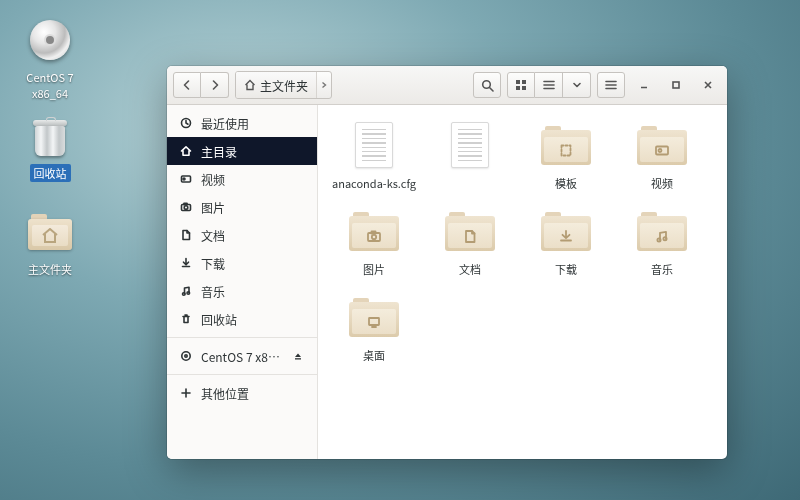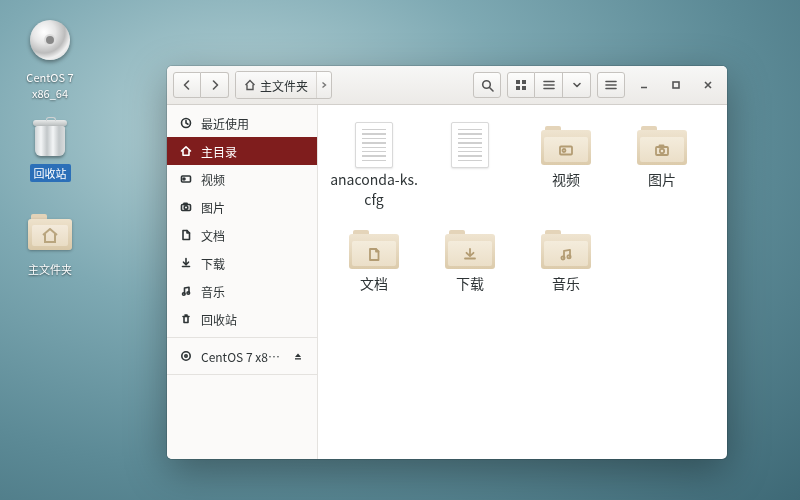--- a/index.html
+++ b/index.html
@@ -40,31 +40,31 @@
   .path-seg{display:flex;align-items:center;gap:4px;padding:0 8px;height:100%;}
   .path-seg.current{background:linear-gradient(#fafafa,#eceae7);}
   .path-arrow{width:14px;display:flex;align-items:center;justify-content:center;border-left:1px solid #d7d4d0;height:100%;}
   .spacer{flex:1;}
   .win-ctrl{width:26px;height:26px;display:flex;align-items:center;justify-content:center;cursor:pointer;border-radius:3px;}
   .win-ctrl svg{stroke:#555;fill:none;stroke-width:1.6;}
   
   .win-body{flex:1;display:flex;min-height:0;}
   .sidebar{width:150px;background:#fbfaf9;border-right:1px solid #e4e2df;display:flex;flex-direction:column;padding-top:4px;}
   .side-item{display:flex;align-items:center;gap:8px;height:28px;padding:0 12px;cursor:pointer;color:#2e3436;}
-  .side-item.active{background:#7f1d1d;color:#fff;}
+  .side-item.active{background:#0f172a;color:#fff;}
   .side-item .ico{width:14px;height:14px;display:flex;align-items:center;justify-content:center;}
   .side-item .ico svg{stroke:currentColor;fill:none;stroke-width:1.6;stroke-linecap:round;stroke-linejoin:round;}
   .side-item .eject{margin-left:auto;}
   .side-sep{height:1px;background:#e4e2df;margin:4px 0;}
   
   .content{flex:1;overflow:auto;padding:14px 8px;}
   .grid{display:flex;flex-wrap:wrap;align-content:flex-start;}
   .item{width:96px;display:flex;flex-direction:column;align-items:center;margin:2px 0 14px 0;cursor:pointer;}
   .item .thumb{width:56px;height:48px;display:flex;align-items:center;justify-content:center;}
-  .item .cap{margin-top:0;font-size:14px;text-align:center;max-width:92px;word-break:break-all;color:#2e3436;}
+  .item .cap{margin-top:6px;font-size:11px;text-align:center;max-width:92px;word-break:break-all;color:#2e3436;}
   
   .gf{width:50px;height:40px;position:relative;}
   .gf-tab{position:absolute;top:1px;left:4px;width:16px;height:6px;background:#e4d4b9;border-radius:2px 2px 0 0;}
   .gf-body{position:absolute;top:5px;left:0;right:0;bottom:0;background:linear-gradient(#efe4d0,#dccbab);border-radius:3px;}
   .gf-front{position:absolute;top:12px;left:3px;right:3px;bottom:3px;background:linear-gradient(#f4ecdc,#ebdfc8);border-radius:2px;display:flex;align-items:center;justify-content:center;}
   .gf-front svg{stroke:#b39c73;fill:none;stroke-width:1.8;stroke-linecap:round;stroke-linejoin:round;}
 </style>
 </head>
 <body>
 
@@ -277,20 +277,29 @@
             <span style="flex:1;white-space:nowrap;overflow:hidden;text-overflow:ellipsis">CentOS 7 x86_64</span>
             <span class="ico eject">
               <svg width="10" height="10" viewBox="0 0 10 10">
                 <path d="M2 6 L5 2.5 L8 6 Z" fill="currentColor" stroke="none"></path>
                 <rect x="2" y="7.2" width="6" height="1.3" fill="currentColor" stroke="none"></rect>
               </svg>
             </span>
           </div>
         </div>
       <div class="side-sep"></div>
+      <div class="side-item">
+        <span class="ico">
+          <svg width="12" height="12" viewBox="0 0 12 12">
+              <line x1="6" y1="2" x2="6" y2="10"></line>
+              <line x1="2" y1="6" x2="10" y2="6"></line>
+            </svg>
+        </span>
+        <span>其他位置</span>
+      </div>
     </div>
 
     <div class="content">
       <div class="grid" id="grid">
           <div class="item">
             <div class="thumb">
               <div class="file-sheet">
                 <span></span>
                 <span></span>
                 <span></span>
@@ -309,20 +318,34 @@
                 <span></span>
                 <span></span>
                 <span></span>
                 <span></span>
                 <span></span>
                 <span></span>
                 <span></span>
                 <span></span>
               </div>
             </div>
+          </div>
+          <div class="item">
+            <div class="thumb">
+              <div class="gf">
+                <div class="gf-tab"></div>
+                <div class="gf-body"></div>
+                <div class="gf-front">
+                  <svg width="20" height="16" viewBox="0 0 20 16">
+                    <rect x="5.5" y="3.5" width="9" height="10" stroke-dasharray="2 2"></rect>
+                  </svg>
+                </div>
+              </div>
+            </div>
+            <div class="cap">模板</div>
           </div>
           <div class="item">
             <div class="thumb">
               <div class="gf">
                 <div class="gf-tab"></div>
                 <div class="gf-body"></div>
                 <div class="gf-front">
                   <svg width="20" height="16" viewBox="0 0 20 16">
                     <rect x="4" y="4.5" width="12" height="8" rx="1"></rect>
                     <circle cx="8" cy="8.5" r="1.5"></circle>
@@ -387,16 +410,31 @@
                   <svg width="20" height="16" viewBox="0 0 20 16">
                     <path d="M8 12 V4.8 L14 3.8 V10.8"></path>
                     <circle cx="7" cy="12" r="1.6"></circle>
                     <circle cx="13" cy="10.8" r="1.6"></circle>
                   </svg>
                 </div>
               </div>
             </div>
             <div class="cap">音乐</div>
           </div>
+          <div class="item">
+            <div class="thumb">
+              <div class="gf">
+                <div class="gf-tab"></div>
+                <div class="gf-body"></div>
+                <div class="gf-front">
+                  <svg width="20" height="16" viewBox="0 0 20 16">
+                    <rect x="5" y="4" width="10" height="7" rx="0.5"></rect>
+                    <path d="M8 13 H12 M10 11 V13"></path>
+                  </svg>
+                </div>
+              </div>
+            </div>
+            <div class="cap">桌面</div>
+          </div>
         </div>
     </div>
   </div>
 </div>
 
 </body></html>

